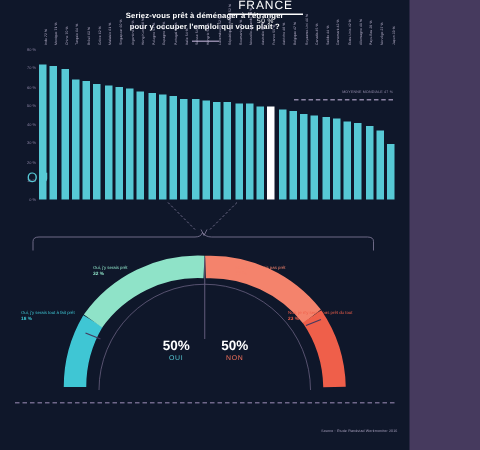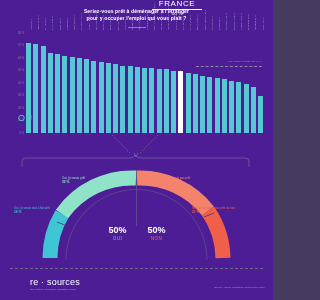--- a/index.html
+++ b/index.html
@@ -3,21 +3,21 @@
 <meta charset="utf-8">
 <style>
   html,body{margin:0;padding:0;}
   body{
     width:273px;height:300px;overflow:hidden;
     background:#463a5e;
     font-family:"Liberation Sans", sans-serif;
     color:#ffffff;
     position:relative;
   }
-  .page{position:absolute;inset:0;background:#4c1d95;}
+  .page{position:absolute;inset:0;background:#0f172a;}
 
   
   .title{
     position:absolute;left:0;top:8px;width:273px;
     text-align:center;font-size:5.1px;line-height:7.4px;
     font-weight:bold;color:#ffffff;letter-spacing:.1px;
   }
   .title-rule{
     position:absolute;left:50%;top:27px;transform:translateX(-50%);
     width:18px;height:1px;background:#8e86a6;
@@ -383,18 +383,14 @@
       <div class="num">50%</div>
       <div class="wd">OUI</div>
     </div>
     <div class="half non">
       <div class="num">50%</div>
       <div class="wd">NON</div>
     </div>
   </div>
 
   <div class="foot-dash"></div>
-  <div class="logo">
-    <div class="logo-main">re · sources</div>
-    <div class="logo-sub">une initiative du groupe Randstad France</div>
-  </div>
   <div class="source">Source : Étude Randstad Workmonitor 2016</div>
 </div>
 
 </body></html>

